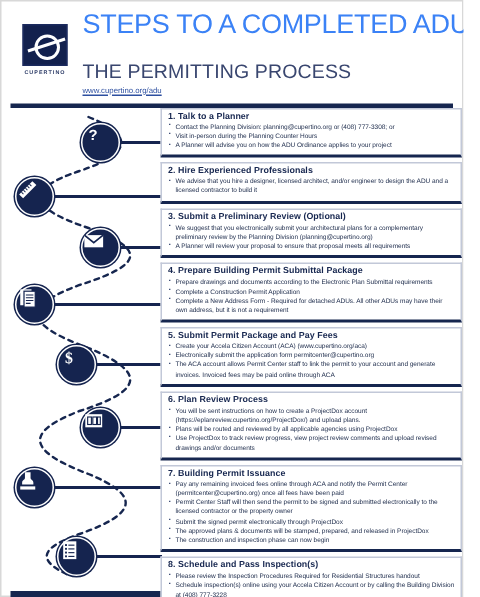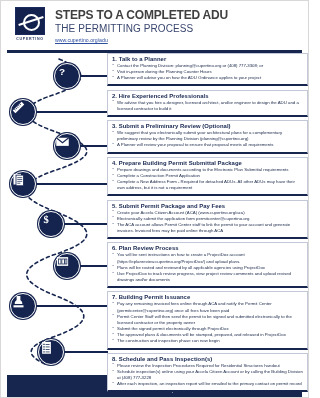--- a/index.html
+++ b/index.html
@@ -56,34 +56,34 @@
   }
   .logo-word {
     font-size: 3.6px;
     letter-spacing: 0.7px;
     font-weight: bold;
     color: #2b3a66;
     margin-top: 1.5px;
   }
   .titles { flex: 1 1 auto; min-width: 0; }
   .main-title {
-    font-size: 12px;
-    font-weight: bold;
+    font-size: 18px;
+    font-weight: normal;
     letter-spacing: -0.2px;
-    color: #404040;
+    color: #3b82f6;
     line-height: 1.08;
     white-space: nowrap;
   }
   .sub-title {
-    font-size: 10px;
+    font-size: 13px;
     color: #3a4straight;
     color: #39466f;
     letter-spacing: 0.1px;
     line-height: 1.2;
-    margin-top: 1px;
+    margin-top: 14px;
   }
   .site-link {
     font-size: 5.2px;
     color: #2d4fa0;
     text-decoration: underline;
     margin-top: 1.5px;
     display: block;
   }
   .header-rule {
     height: 3px;

